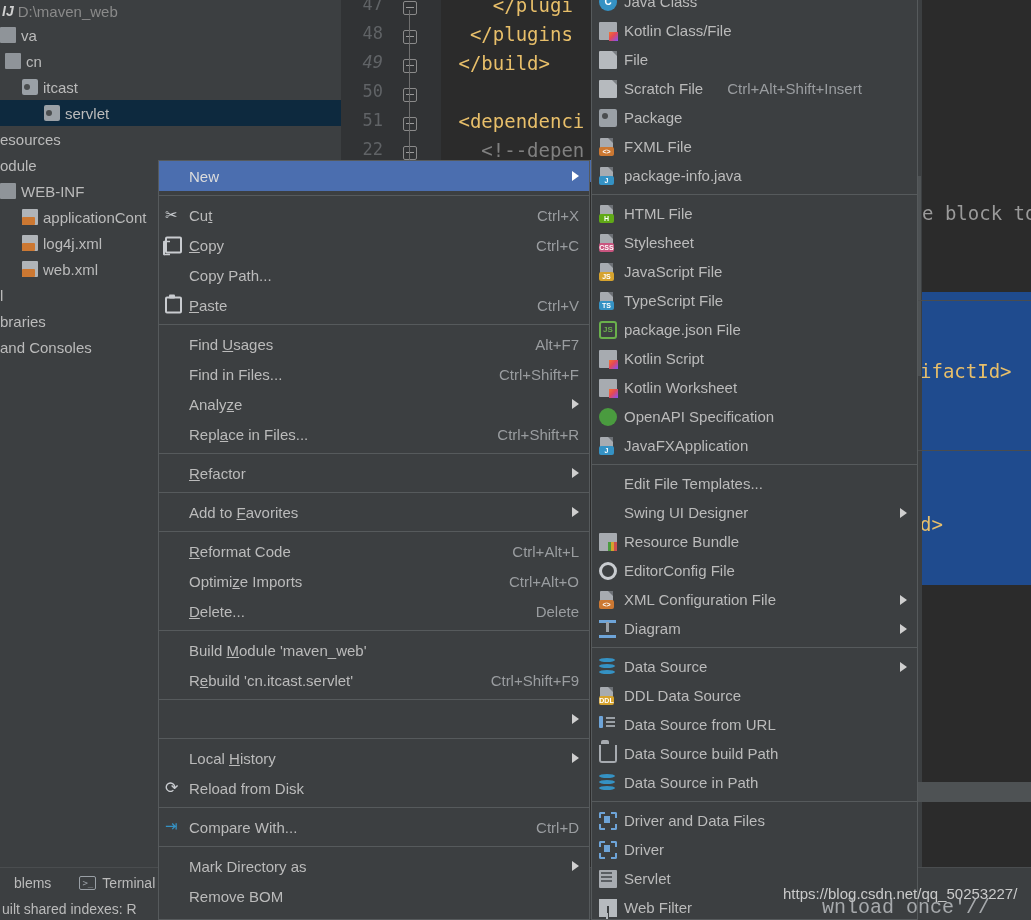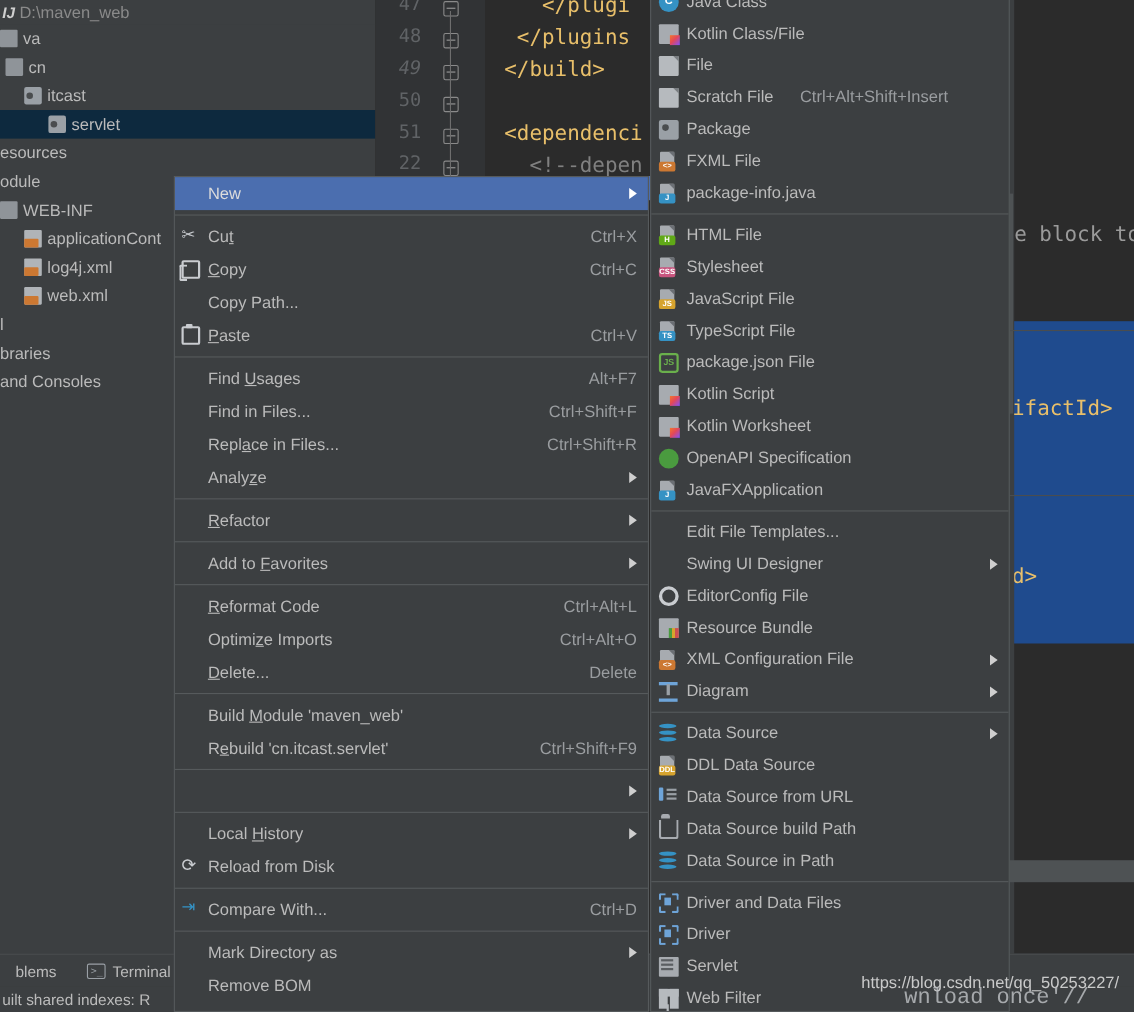--- a/index.html
+++ b/index.html
@@ -405,26 +405,26 @@
       <div class="msep"></div>
       <div class="mi">
         <span class="lbl">Find <span class="u">U</span>sages</span>
         <span class="shortcut" style="margin-left: auto;">Alt+F7</span>
       </div>
       <div class="mi">
         <span class="lbl">Find in Files...</span>
         <span class="shortcut" style="margin-left: auto;">Ctrl+Shift+F</span>
       </div>
       <div class="mi">
+        <span class="lbl">Analy<span class="u">z</span>e</span>
+        <span class="arrow" style="margin-left: auto;"></span>
+      </div>
+      <div class="mi">
         <span class="lbl">Repl<span class="u">a</span>ce in Files...</span>
         <span class="shortcut" style="margin-left: auto;">Ctrl+Shift+R</span>
-      </div>
-      <div class="mi">
-        <span class="lbl">Analy<span class="u">z</span>e</span>
-        <span class="arrow" style="margin-left: auto;"></span>
       </div>
       <div class="msep"></div>
       <div class="mi">
         <span class="lbl"><span class="u">R</span>efactor</span>
         <span class="arrow" style="margin-left: auto;"></span>
       </div>
       <div class="msep"></div>
       <div class="mi">
         <span class="lbl">Add to <span class="u">F</span>avorites</span>
         <span class="arrow" style="margin-left: auto;"></span>
@@ -572,26 +572,26 @@
       </div>
       <div class="msep"></div>
       <div class="sm">
         <span class="lbl">Edit File Templates...</span>
       </div>
       <div class="sm">
         <span class="lbl">Swing UI Designer</span>
         <span class="arrow"></span>
       </div>
       <div class="sm">
+        <span class="ci-bundle sico"></span>
+        <span class="lbl">Resource Bundle</span>
+      </div>
+      <div class="sm">
         <span class="ci-gear sico"></span>
         <span class="lbl">EditorConfig File</span>
-      </div>
-      <div class="sm">
-        <span class="ci-bundle sico"></span>
-        <span class="lbl">Resource Bundle</span>
       </div>
       <div class="sm">
         <span class="fi sico">
           <span class="page"></span>
           <span class="tag x">&lt;&gt;</span>
         </span>
         <span class="lbl">XML Configuration File</span>
         <span class="arrow"></span>
       </div>
       <div class="sm">

